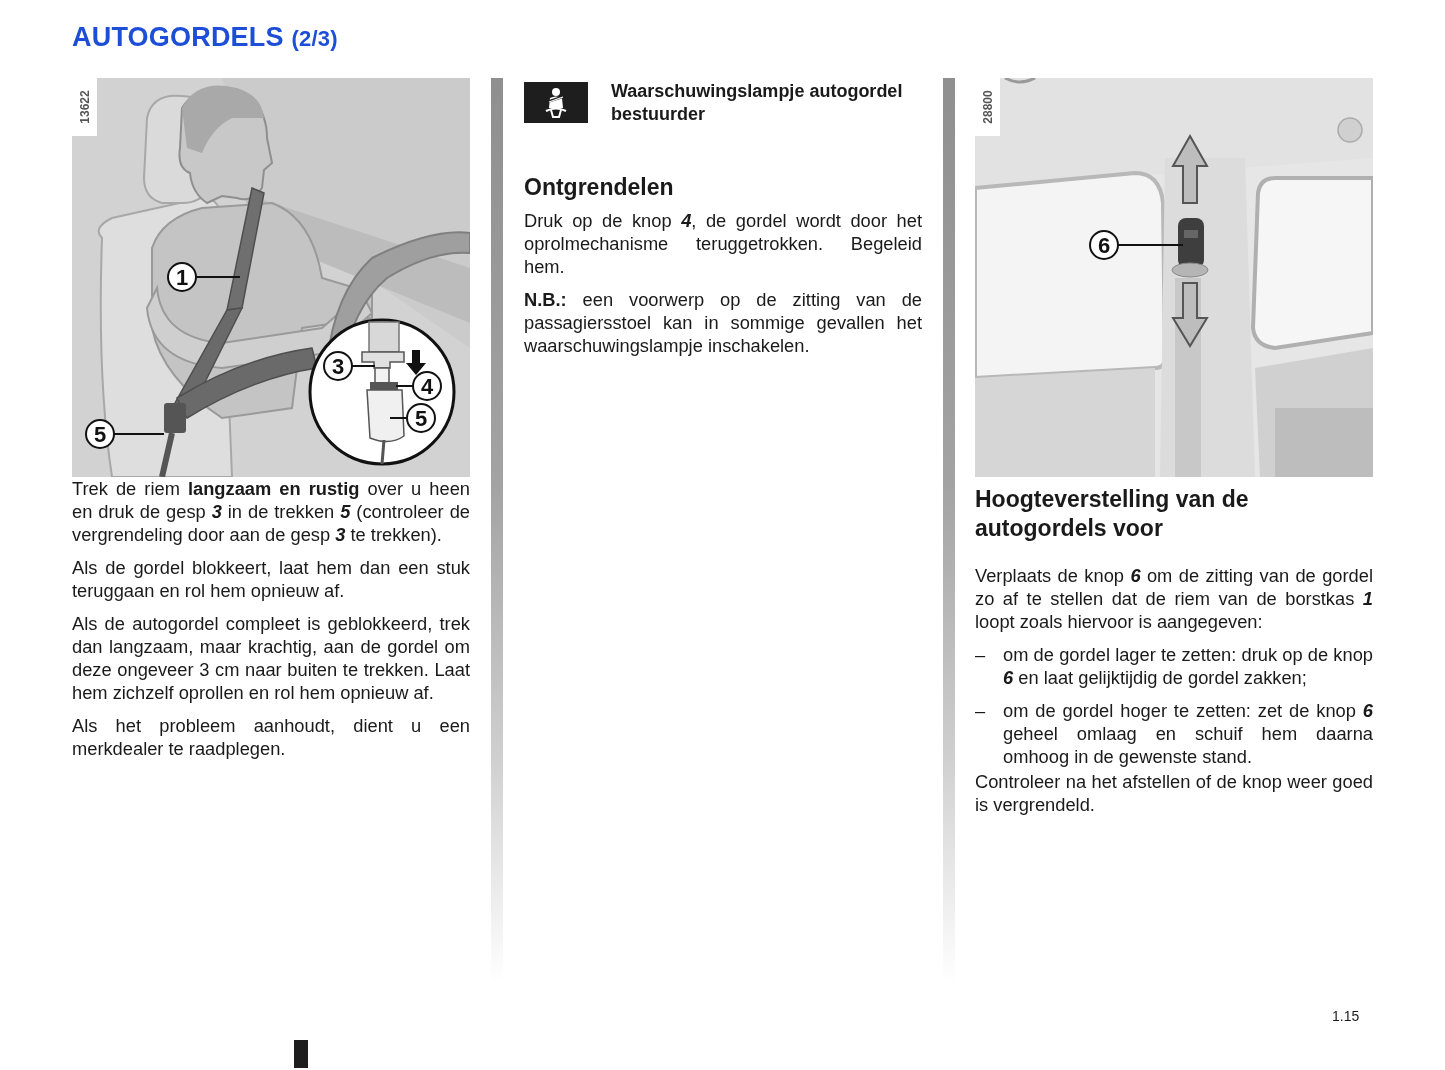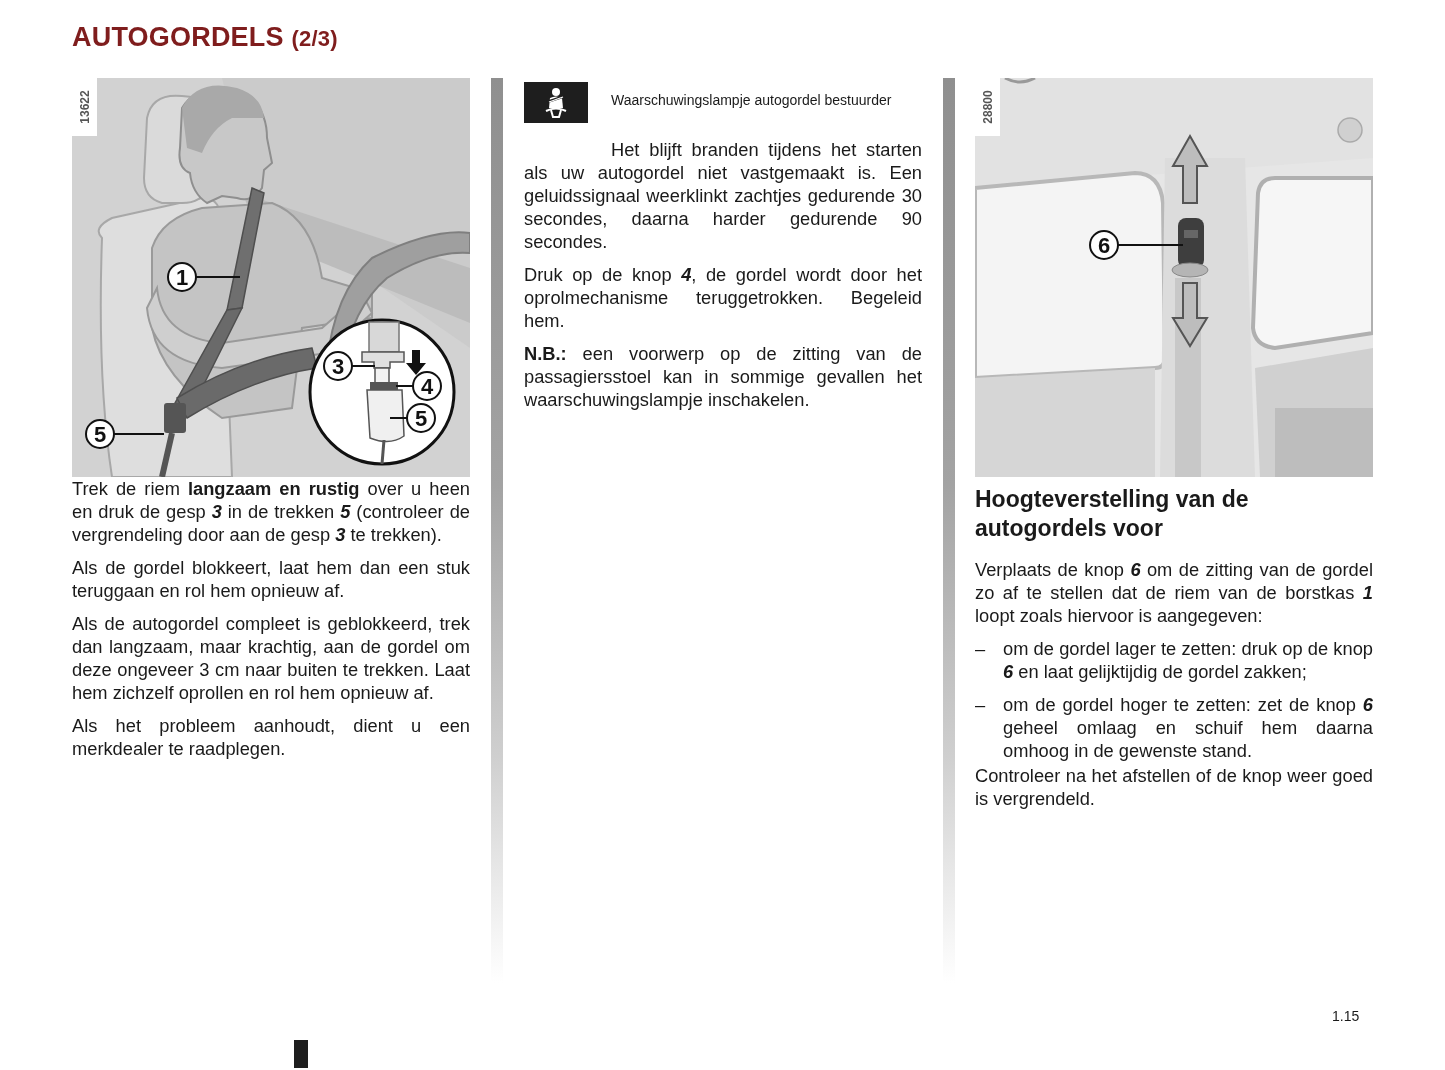--- a/index.html
+++ b/index.html
@@ -1,21 +1,21 @@
 <!DOCTYPE html>
 <html><head>
 <meta charset="utf-8">
 <style>
   * { box-sizing: border-box; margin: 0; padding: 0; }
   html, body { width: 1445px; height: 1070px; background: #ffffff; overflow: hidden; }
   body { position: relative; font-family: "Liberation Sans", sans-serif; color: #1a1a1a; }
 
   .page-title {
     position: absolute; left: 72px; top: 22px;
-    font-size: 27px; font-weight: bold; letter-spacing: 0.2px; color: #7f1d1d;
+    font-size: 27px; font-weight: bold; letter-spacing: 0.2px; color: #1d4ed8;
   }
   .page-title .sub { font-size: 22px; }
 
   .col { position: absolute; top: 78px; width: 398px; }
   .col-1 { left: 72px; }
   .col-2 { left: 524px; }
   .col-3 { left: 975px; }
 
   .divider {
     position: absolute; top: 78px; width: 12px; height: 905px;
@@ -41,30 +41,30 @@
     font-size: 23px; font-weight: bold; color: #1a1a1a; line-height: 29px;
   }
   p, li {
     font-size: 18.3px; line-height: 23px; text-align: justify; color: #1a1a1a;
   }
   p + p { margin-top: 10px; }
   .bi { font-weight: bold; font-style: italic; }
   .b { font-weight: bold; }
 
   .col-1 h2 { margin-top: 8px; margin-bottom: 7px; }
-  .col-3 h2 { margin-top: 8px; margin-bottom: 15px; }
+  .col-3 h2 { margin-top: 8px; margin-bottom: 21px; }
 
   .warn-block { position: relative; height: 60px; }
   .warn-icon-box {
     position: absolute; left: 0; top: 4px; width: 64px; height: 41px; background: #1e1e1e;
     display: flex; align-items: center; justify-content: center;
   }
   .warn-heading {
-    position: absolute; left: 87px; top: 11px; width: 311px;
-    font-size: 14px; line-height: 23px; font-weight: normal;
+    position: absolute; left: 87px; top: 2px; width: 311px;
+    font-size: 18px; line-height: 23px; font-weight: bold;
   }
   .warn-text { text-indent: 87px; margin-top: 0; }
 
   .col-2 h2 { margin-top: 35px; margin-bottom: 7px; }
 
   ul.dash { list-style: none; margin-top: 10px; }
   ul.dash li { position: relative; padding-left: 28px; }
   ul.dash li + li { margin-top: 10px; }
   ul.dash li .dash-mark { position: absolute; left: 0; top: 0; }
   .col-3 ul.dash + p { margin-top: 2px; }
@@ -166,22 +166,22 @@
         <circle cx="17" cy="6" r="4" fill="#fff"></circle>
         <path d="M11,12 Q17,9 23,12 L24,22 L10,22 Z" fill="#fff"></path>
         <line x1="8" y1="16" x2="26" y2="10" stroke="#1e1e1e" stroke-width="2.5"></line>
         <line x1="10" y1="16" x2="24" y2="11" stroke="#fff" stroke-width="1.3"></line>
         <path d="M7,25 Q17,20 27,25" stroke="#fff" stroke-width="2" fill="none"></path>
         <path d="M12,24 L14,31 L20,31 L22,24" stroke="#fff" stroke-width="2" fill="none"></path>
       </svg>
     </div>
     <div class="warn-heading">Waarschuwingslampje autogordel bestuurder</div>
   </div>
-  <p class="warn-text">Het blijft branden tijdens het starten als uw autogordel niet vastgemaakt is. Een geluidssignaal weerklinkt zachtjes gedurende 30 secondes, daarna harder gedurende 90 secondes.</p>
-
+
+  <h2>Ontgrendelen</h2>
   <p><span>Druk op de knop </span><span class="bi">4</span><span>, de gordel wordt door het oprolmechanisme teruggetrokken. Begeleid hem.</span></p>
   <p><span class="b">N.B.:</span><span> een voorwerp op de zitting van de passagiersstoel kan in sommige gevallen het waarschuwingslampje inschakelen.</span></p>
 </div>
 
 <div class="col col-3">
   <div class="figure">
     <svg width="398" height="399" viewBox="0 0 398 399">
       <rect x="0" y="0" width="398" height="399" fill="#e6e6e6"></rect>
 
       <path d="M0,0 L398,0 L398,80 L0,110 Z" fill="#e2e2e2"></path>

